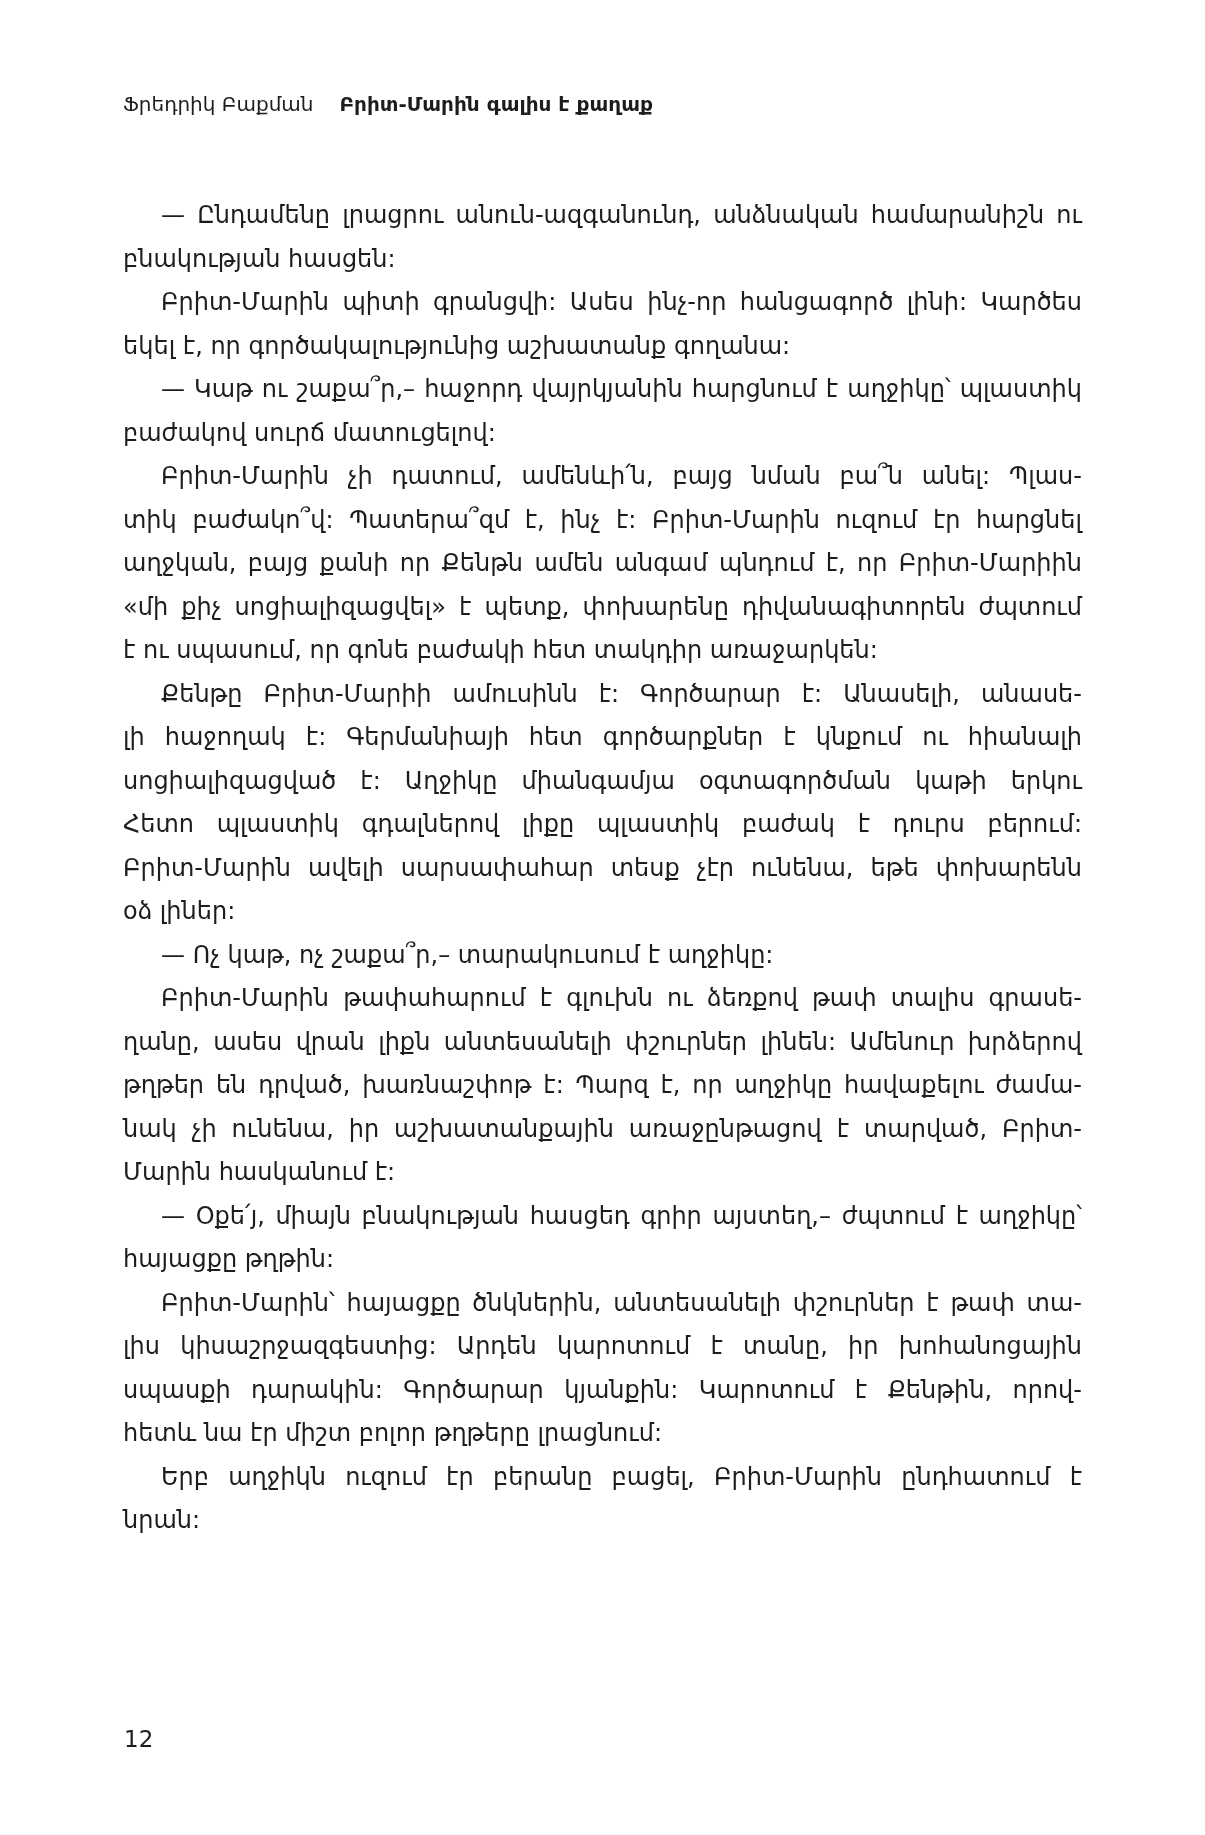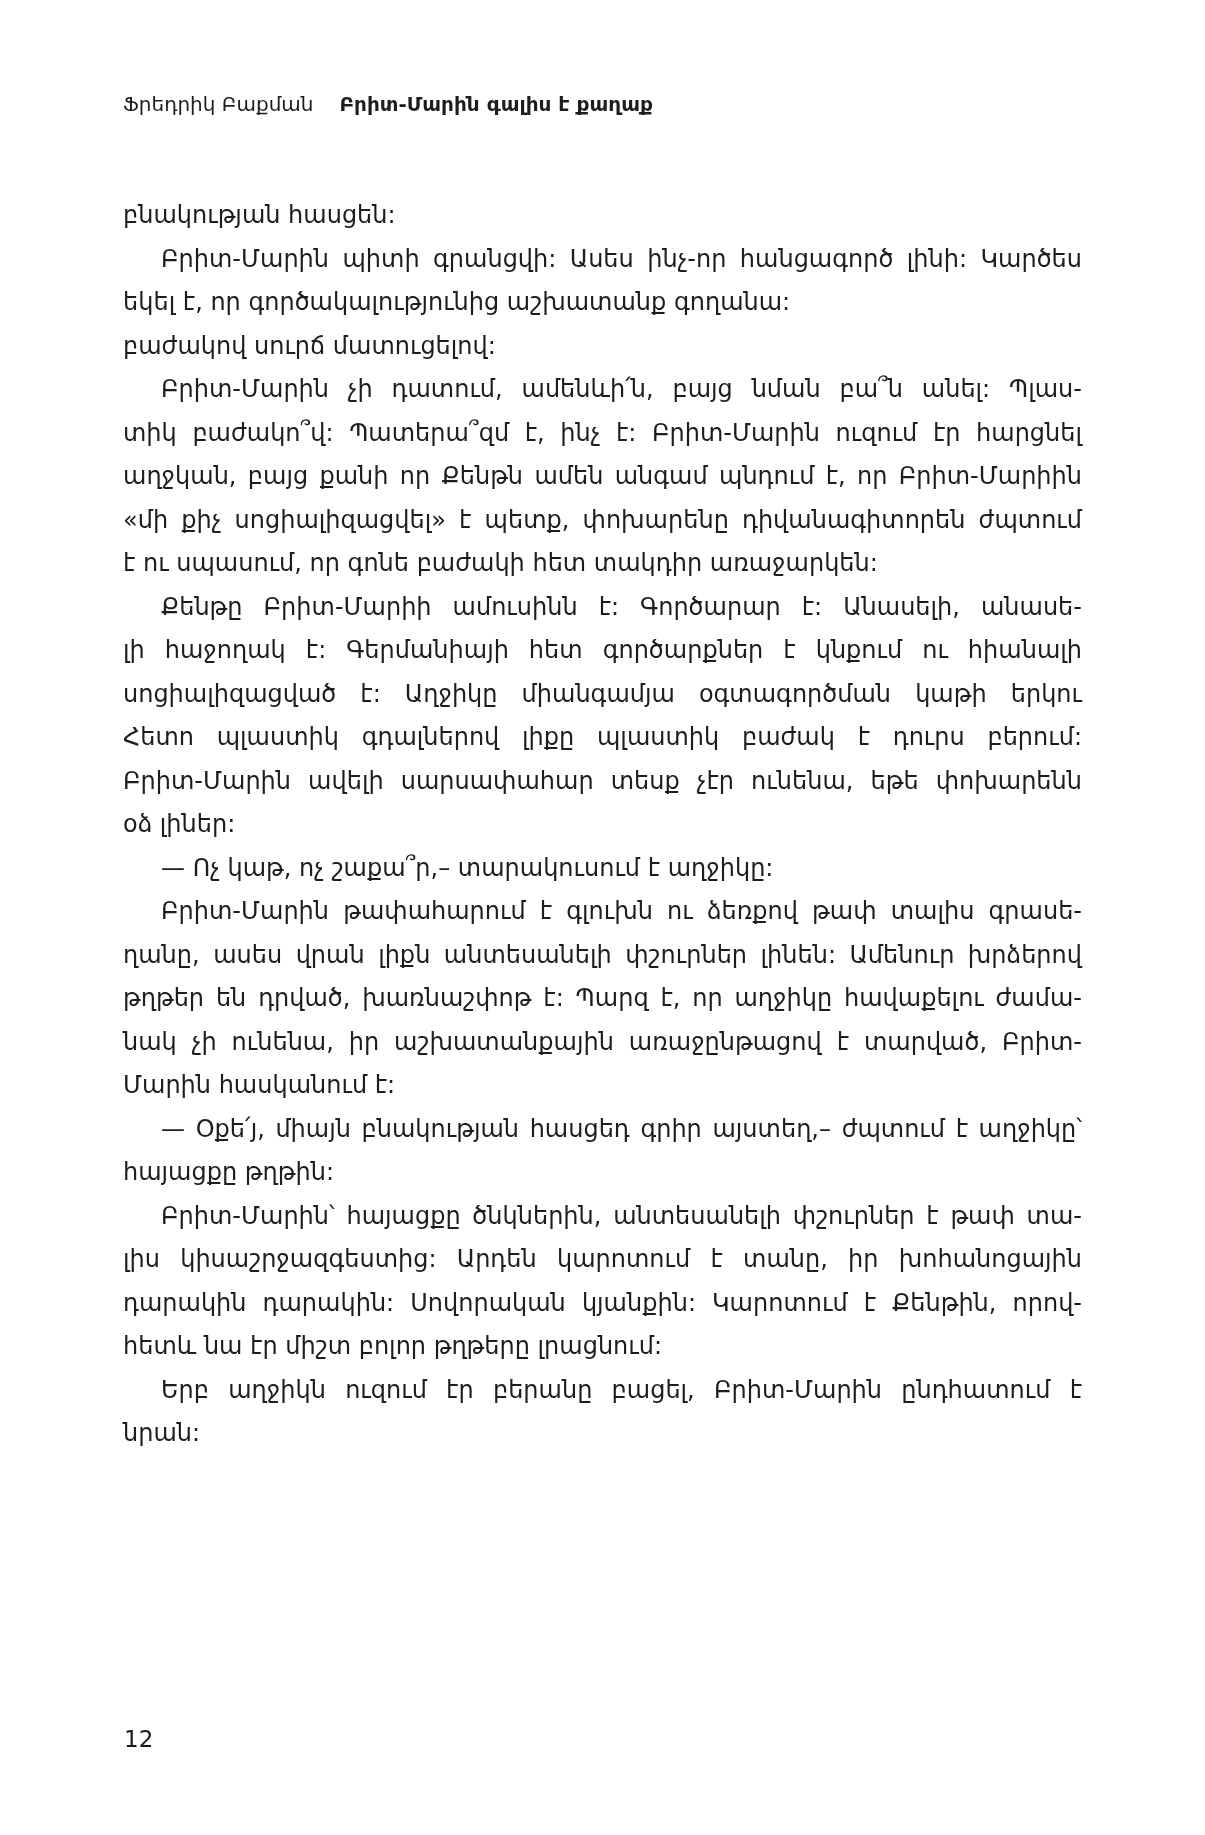--- a/index.html
+++ b/index.html
@@ -43,27 +43,29 @@
 </style>
 </head>
 <body>
 
 <div class="running-header">
   <span class="author">Ֆրեդրիկ Բաքման</span><span class="sep"></span><span class="title">Բրիտ-Մարին գալիս է քաղաք</span>
 </div>
 
 <div class="body-text">
     <div class="para">
+      <div class="line first">— Ընդամենը լրացրու անուն-ազգանունդ, անձնական համարանիշն ու</div>
       <div class="line last">բնակության հասցեն:</div>
     </div>
     <div class="para">
       <div class="line first">Բրիտ-Մարին պիտի գրանցվի: Ասես ինչ-որ հանցագործ լինի: Կարծես</div>
       <div class="line last">եկել է, որ գործակալությունից աշխատանք գողանա:</div>
     </div>
     <div class="para">
+      <div class="line first">— Կաթ ու շաքա՞ր,– հաջորդ վայրկյանին հարցնում է աղջիկը՝ պլաստիկ</div>
       <div class="line last">բաժակով սուրճ մատուցելով:</div>
     </div>
     <div class="para">
       <div class="line first">Բրիտ-Մարին չի դատում, ամենևի՛ն, բայց նման բա՞ն անել: Պլաս-</div>
       <div class="line">տիկ բաժակո՞վ: Պատերա՞զմ է, ինչ է: Բրիտ-Մարին ուզում էր հարցնել</div>
       <div class="line">աղջկան, բայց քանի որ Քենթն ամեն անգամ պնդում է, որ Բրիտ-Մարիին</div>
       <div class="line">«մի քիչ սոցիալիզացվել» է պետք, փոխարենը դիվանագիտորեն ժպտում</div>
       <div class="line last">է ու սպասում, որ գոնե բաժակի հետ տակդիր առաջարկեն:</div>
     </div>
     <div class="para">
@@ -84,21 +86,21 @@
       <div class="line">նակ չի ունենա, իր աշխատանքային առաջընթացով է տարված, Բրիտ-</div>
       <div class="line last">Մարին հասկանում է:</div>
     </div>
     <div class="para">
       <div class="line first">— Օքե՛յ, միայն բնակության հասցեդ գրիր այստեղ,– ժպտում է աղջիկը՝</div>
       <div class="line last">հայացքը թղթին:</div>
     </div>
     <div class="para">
       <div class="line first">Բրիտ-Մարին՝ հայացքը ծնկներին, անտեսանելի փշուրներ է թափ տա-</div>
       <div class="line">լիս կիսաշրջազգեստից: Արդեն կարոտում է տանը, իր խոհանոցային</div>
-      <div class="line">դարակին դարակին: Սովորական կյանքին: Կարոտում է Քենթին, որով-</div>
+      <div class="line">սպասքի դարակին: Գործարար կյանքին: Կարոտում է Քենթին, որով-</div>
       <div class="line last">հետև նա էր միշտ բոլոր թղթերը լրացնում:</div>
     </div>
     <div class="para">
       <div class="line first">Երբ աղջիկն ուզում էր բերանը բացել, Բրիտ-Մարին ընդհատում է</div>
       <div class="line last">նրան:</div>
     </div>
   </div>
 
 <div class="page-number">12</div>
 

